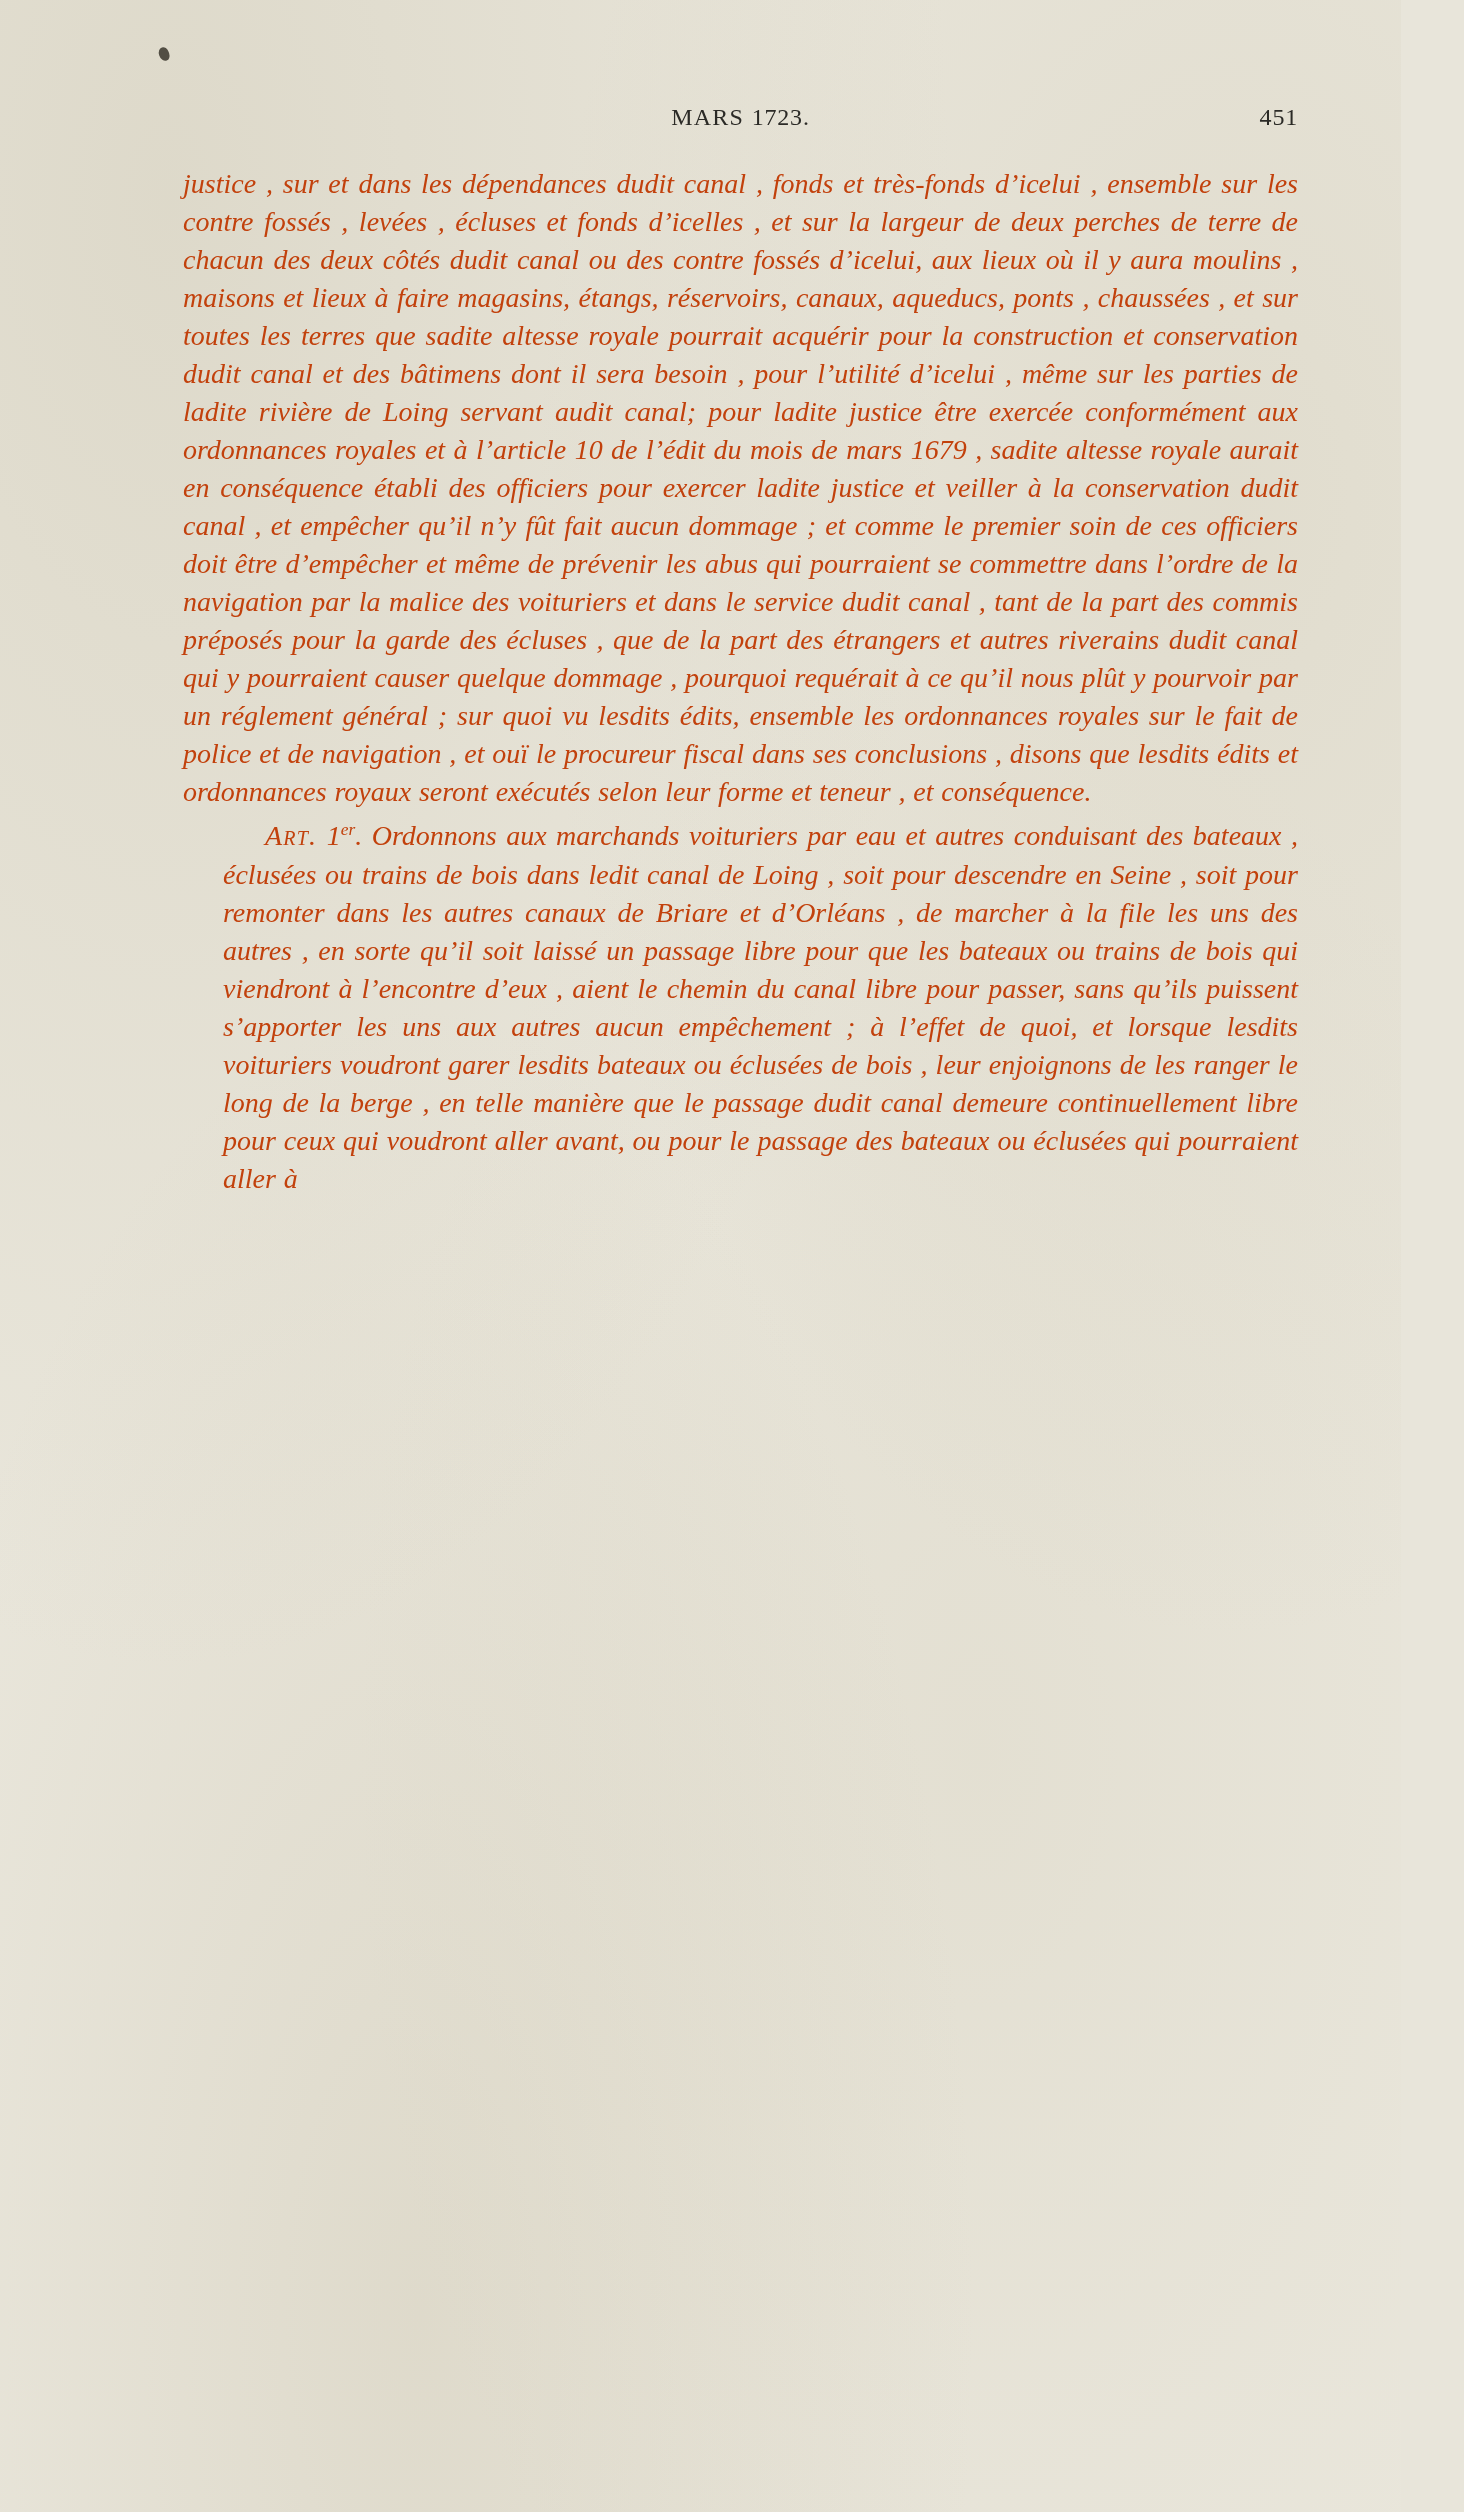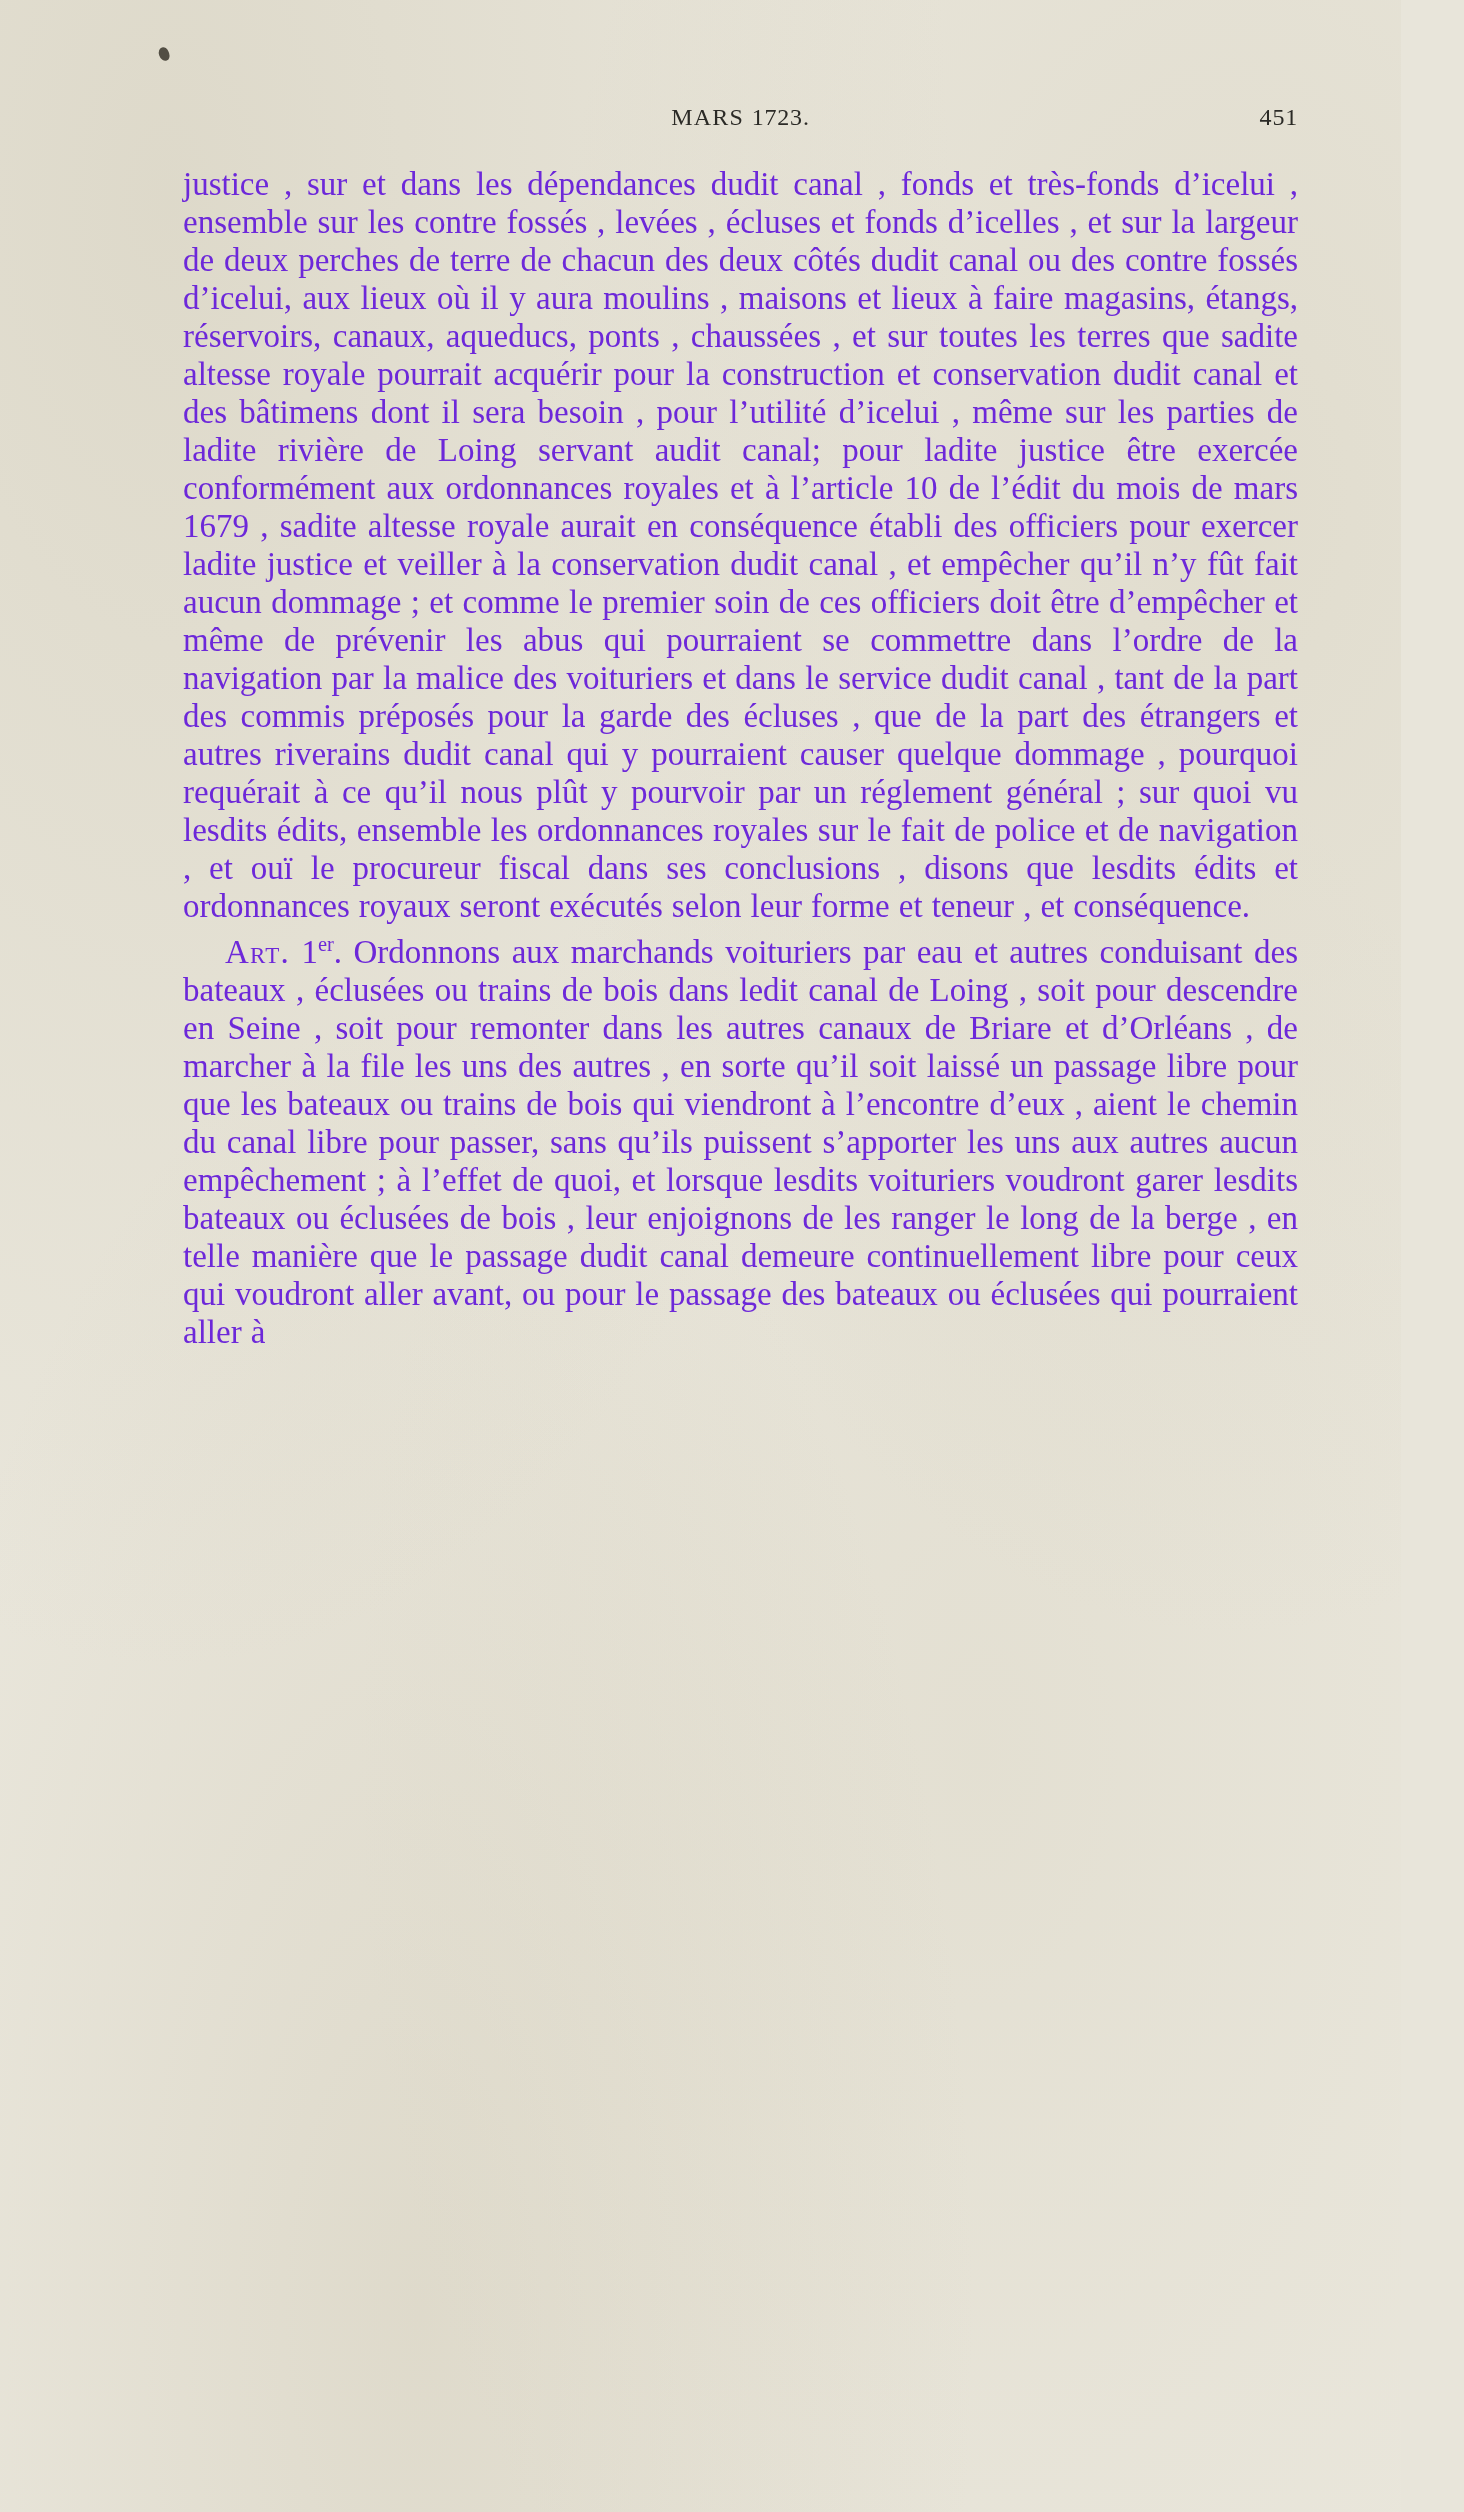--- a/index.html
+++ b/index.html
@@ -70,33 +70,35 @@
     left: 159px;
     top: 47px;
     width: 10.4px;
     height: 13.6px;
     background: #3a352b;
     border-radius: 50% 50% 45% 55%;
     transform: rotate(-18deg);
     opacity: .85;
   }
   .body-par {
-    font-size: 33px;
+    font-size: 28px;
     line-height: 38px;
-    color: #6d28d9;
+    color: #c2410c;
     text-align: justify;
     text-justify: inter-word;
     margin: 0;
     word-spacing: 0.8px;
+    font-style: italic;
   }
   .body-par + .body-par {
     margin-top: 0px;
   }
   .indent {
     text-indent: 42px;
+    margin-left: 40px;
   }
   .smallcaps {
     font-variant: small-caps;
     letter-spacing: 1.2px;
   }
   .sup {
     font-size: 0.62em;
     vertical-align: super;
     letter-spacing: 0;
   }

